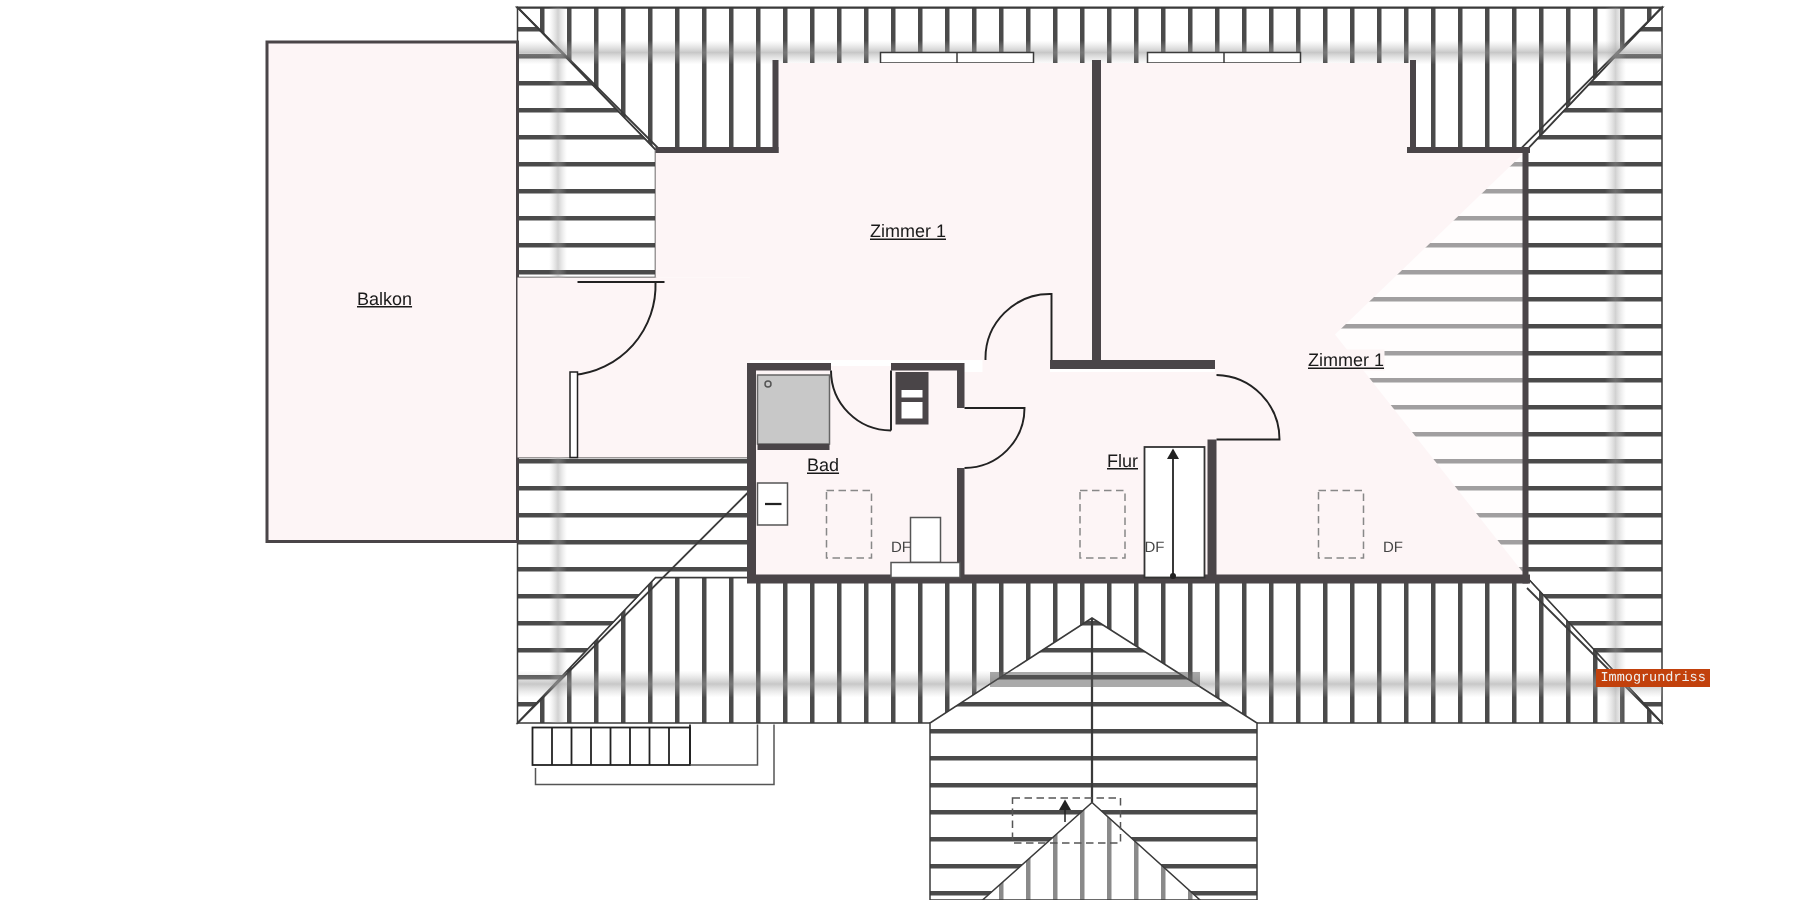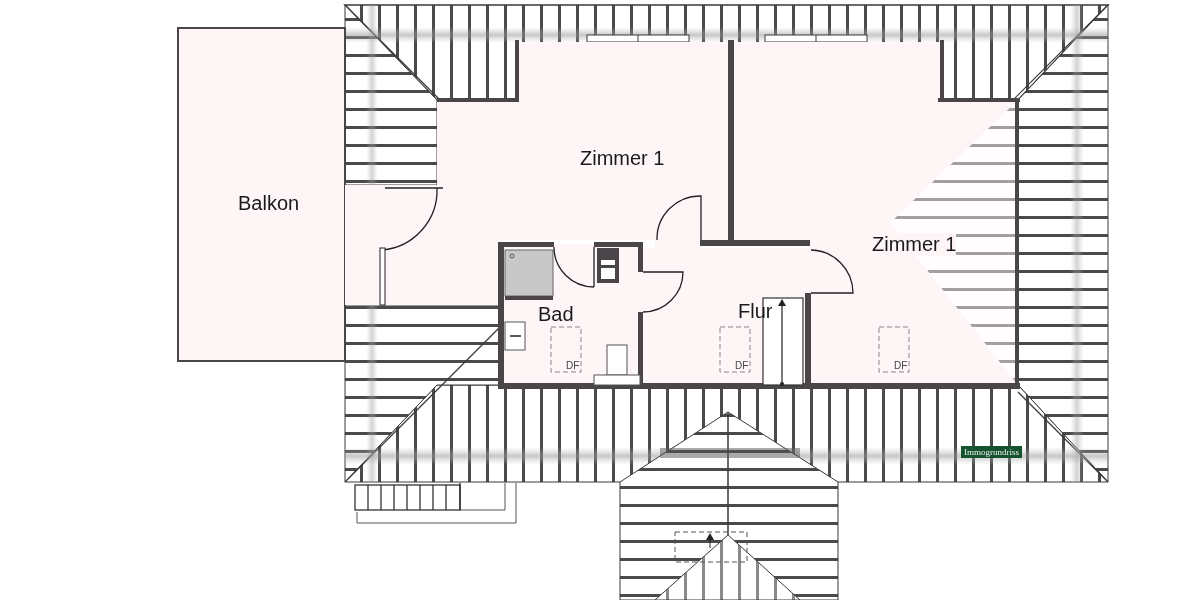--- a/index.html
+++ b/index.html
@@ -1,21 +1,21 @@
 <!DOCTYPE html>
 <html><head>
 <meta charset="utf-8">
 <style>
   html, body { margin: 0; padding: 0; background: #ffffff; }
   body { width: 1200px; height: 600px; overflow: hidden; position: relative; font-family: "Liberation Sans", sans-serif; }
   #plan { position: absolute; left: 0; top: 0; width: 1200px; height: 600px; }
   .label { position: absolute; font-family: "Liberation Sans", sans-serif; color: #1a1a1a; white-space: nowrap; }
-  .room-label { font-size: 20px; }
-  .df-label { font-size: 10px; color: #444; }
-  .watermark { position: absolute; left: 961px; top: 446px; background: #14532d; color: #f0f0f0; font-size: 9px; padding: 1px 3px; font-family: Liberation Serif, serif; }
+  .room-label { font-size: 12px; text-decoration: underline; }
+  .df-label { font-size: 10px; color: #444; margin-left: 28px; }
+  .watermark { position: absolute; left: 1064px; top: 446px; background: #c2410c; color: #f0f0f0; font-size: 9px; padding: 1px 3px; font-family: Liberation Mono, monospace; }
 </style>
 </head>
 <body>
 
 <svg id="plan" viewBox="0 0 1200 600" xmlns="http://www.w3.org/2000/svg">
   <defs>
     <pattern id="vlines" width="18" height="10" patternUnits="userSpaceOnUse">
       <rect width="18" height="10" fill="#ffffff"></rect>
       <rect x="0" y="0" width="3" height="10" fill="#4a4a4a"></rect>
     </pattern>

